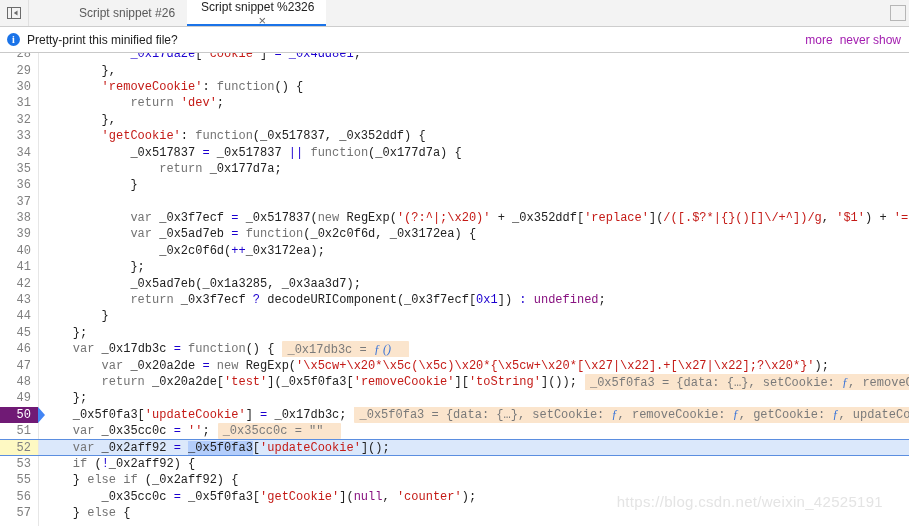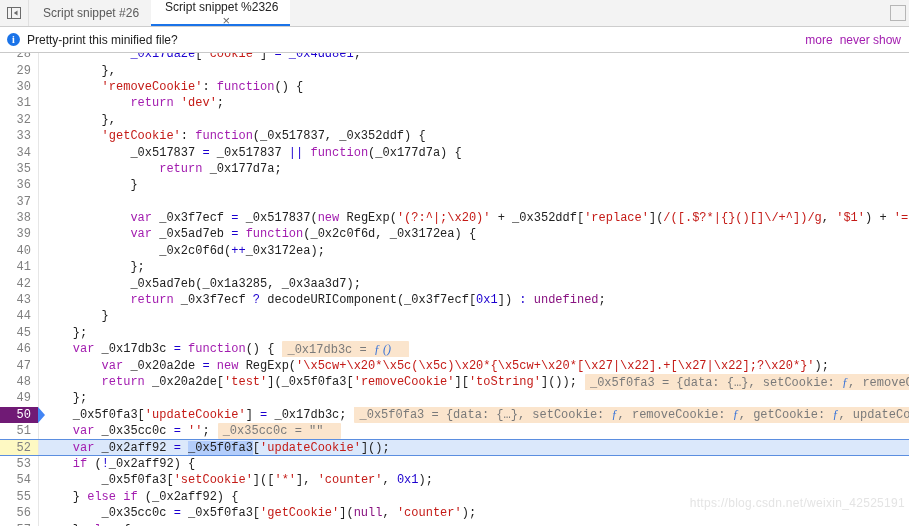--- a/index.html
+++ b/index.html
@@ -20,20 +20,21 @@
 
   
   .tabstrip {
     height: 27px;
     background: #f3f3f3;
     border-bottom: 1px solid #cdcdcd;
     display: flex;
     align-items: stretch;
     box-sizing: border-box;
     position: relative;
+    gap: 36px;
   }
   .panel-toggle {
     width: 28px;
     display: flex;
     align-items: center;
     justify-content: center;
     cursor: pointer;
     border-right: 1px solid #e0e0e0;
   }
   .panel-toggle svg { display: block; }
@@ -203,21 +204,21 @@
     content: "";
     position: absolute;
     left: 0; right: 0; bottom: 0;
     height: 1px;
     background: #5b8ee0;
     z-index: 4;
   }
   .row.exec .gutter { background: #fef9c3; }
 
   
-  .kw   { color: #a21caf; text-align: center; }            
+  .kw   { color: #737373; text-align: center; }            
   .str  { color: #c41a16; }            
   .num  { color: #1c00cf; }            
   .op   { color: #1c00cf; }            
   .pln  { color: #222222; }            
   .lit  { color: #881280; }
 
   
   .sel {
     background: #b3cdfb;
     color: #222;
@@ -237,23 +238,23 @@
   .hint .hv { color: #7a7a7a; }
   .hint .hf {
     color: #3b74d6;
     font-style: italic;
     font-family: "Liberation Serif", serif;
   }
 
   
   .watermark {
     position: absolute;
-    right: 4px;
+    right: 26px;
     bottom: 16px;
-    font-size: 12px;
+    font-size: 15px;
     color: #e4e4e4;
     font-family: "Liberation Sans", sans-serif;
     letter-spacing: 0.3px;
     pointer-events: none;
     user-select: none;
     z-index: 20;
   }
 </style>
 </head>
 <body>
@@ -311,19 +312,18 @@
       <div class="row"><div class="gutter">44</div><div class="code"><span><span class="pln">        }</span></span></div></div>
       <div class="row"><div class="gutter">45</div><div class="code"><span><span class="pln">    };</span></span></div></div>
       <div class="row"><div class="gutter">46</div><div class="code"><span><span class="pln">    </span><span class="kw">var</span><span class="pln"> _0x17db3c </span><span class="op">=</span><span class="pln"> </span><span class="kw">function</span><span class="pln">() {</span></span><span class="hint"><span class="hv">_0x17db3c = </span><span class="hf">ƒ ()</span></span></div></div>
       <div class="row"><div class="gutter">47</div><div class="code"><span><span class="pln">        </span><span class="kw">var</span><span class="pln"> _0x20a2de </span><span class="op">=</span><span class="pln"> </span><span class="kw">new</span><span class="pln"> RegExp(</span><span class="str">'\x5cw+\x20*\x5c(\x5c)\x20*{\x5cw+\x20*[\x27|\x22].+[\x27|\x22];?\x20*}'</span><span class="pln">);</span></span></div></div>
       <div class="row"><div class="gutter">48</div><div class="code"><span><span class="pln">        </span><span class="kw">return</span><span class="pln"> _0x20a2de[</span><span class="str">'test'</span><span class="pln">](_0x5f0fa3[</span><span class="str">'removeCookie'</span><span class="pln">][</span><span class="str">'toString'</span><span class="pln">]());</span></span><span class="hint"><span class="hv">_0x5f0fa3 = {data: {…}, setCookie: </span><span class="hf">ƒ</span><span class="hv">, removeCookie:</span></span></div></div>
       <div class="row"><div class="gutter">49</div><div class="code"><span><span class="pln">    };</span></span></div></div>
       <div class="row bp"><div class="gutter">50</div><div class="code"><span><span class="pln">    _0x5f0fa3[</span><span class="str">'updateCookie'</span><span class="pln">] </span><span class="op">=</span><span class="pln"> _0x17db3c;</span></span><span class="hint"><span class="hv">_0x5f0fa3 = {data: {…}, setCookie: </span><span class="hf">ƒ</span><span class="hv">, removeCookie: </span><span class="hf">ƒ</span><span class="hv">, getCookie: </span><span class="hf">ƒ</span><span class="hv">, updateCookie: </span></span></div></div>
       <div class="row"><div class="gutter">51</div><div class="code"><span><span class="pln">    </span><span class="kw">var</span><span class="pln"> _0x35cc0c </span><span class="op">=</span><span class="pln"> </span><span class="str">''</span><span class="pln">;</span></span><span class="hint"><span class="hv">_0x35cc0c = ""</span></span></div></div>
       <div class="row exec"><div class="gutter">52</div><div class="code"><span><span class="pln">    </span><span class="kw">var</span><span class="pln"> _0x2aff92 </span><span class="op">=</span><span class="pln"> </span><span class="sel">_0x5f0fa3</span><span class="pln">[</span><span class="str">'updateCookie'</span><span class="pln">]();</span></span></div></div>
       <div class="row"><div class="gutter">53</div><div class="code"><span><span class="pln">    </span><span class="kw">if</span><span class="pln"> (</span><span class="op">!</span><span class="pln">_0x2aff92) {</span></span></div></div>
-      <div class="row"><div class="gutter">54</div><div class="code"><span><span class="pln">        _0x5f0fa3[</span><span class="str">'setCookie'</span><span class="pln">]([</span><span class="str">'*'</span><span class="pln">], </span><span class="str">'counter'</span><span class="pln">, </span><span class="num">0x1</span><span class="pln">);</span></span></div></div>
       <div class="row"><div class="gutter">55</div><div class="code"><span><span class="pln">    } </span><span class="kw">else</span><span class="pln"> </span><span class="kw">if</span><span class="pln"> (_0x2aff92) {</span></span></div></div>
       <div class="row"><div class="gutter">56</div><div class="code"><span><span class="pln">        _0x35cc0c </span><span class="op">=</span><span class="pln"> _0x5f0fa3[</span><span class="str">'getCookie'</span><span class="pln">](</span><span class="lit">null</span><span class="pln">, </span><span class="str">'counter'</span><span class="pln">);</span></span></div></div>
       <div class="row"><div class="gutter">57</div><div class="code"><span><span class="pln">    } </span><span class="kw">else</span><span class="pln"> {</span></span></div></div>
     </div>
   <div class="watermark">https://blog.csdn.net/weixin_42525191</div>
 </div>
 
 </body></html>

